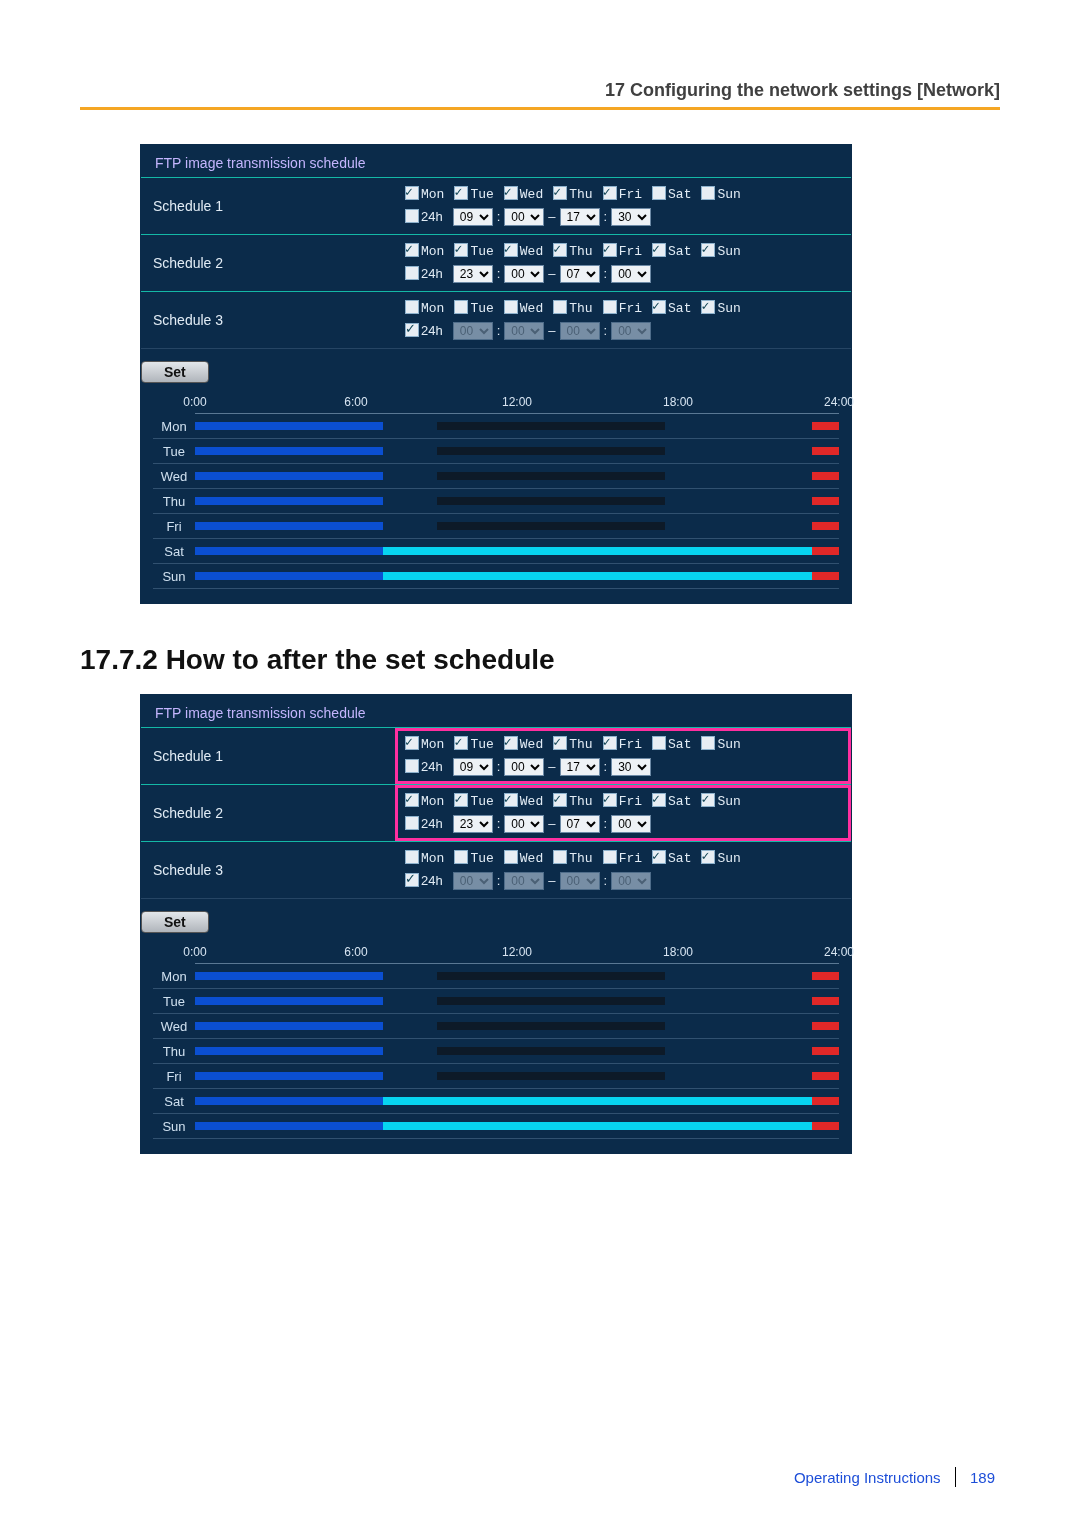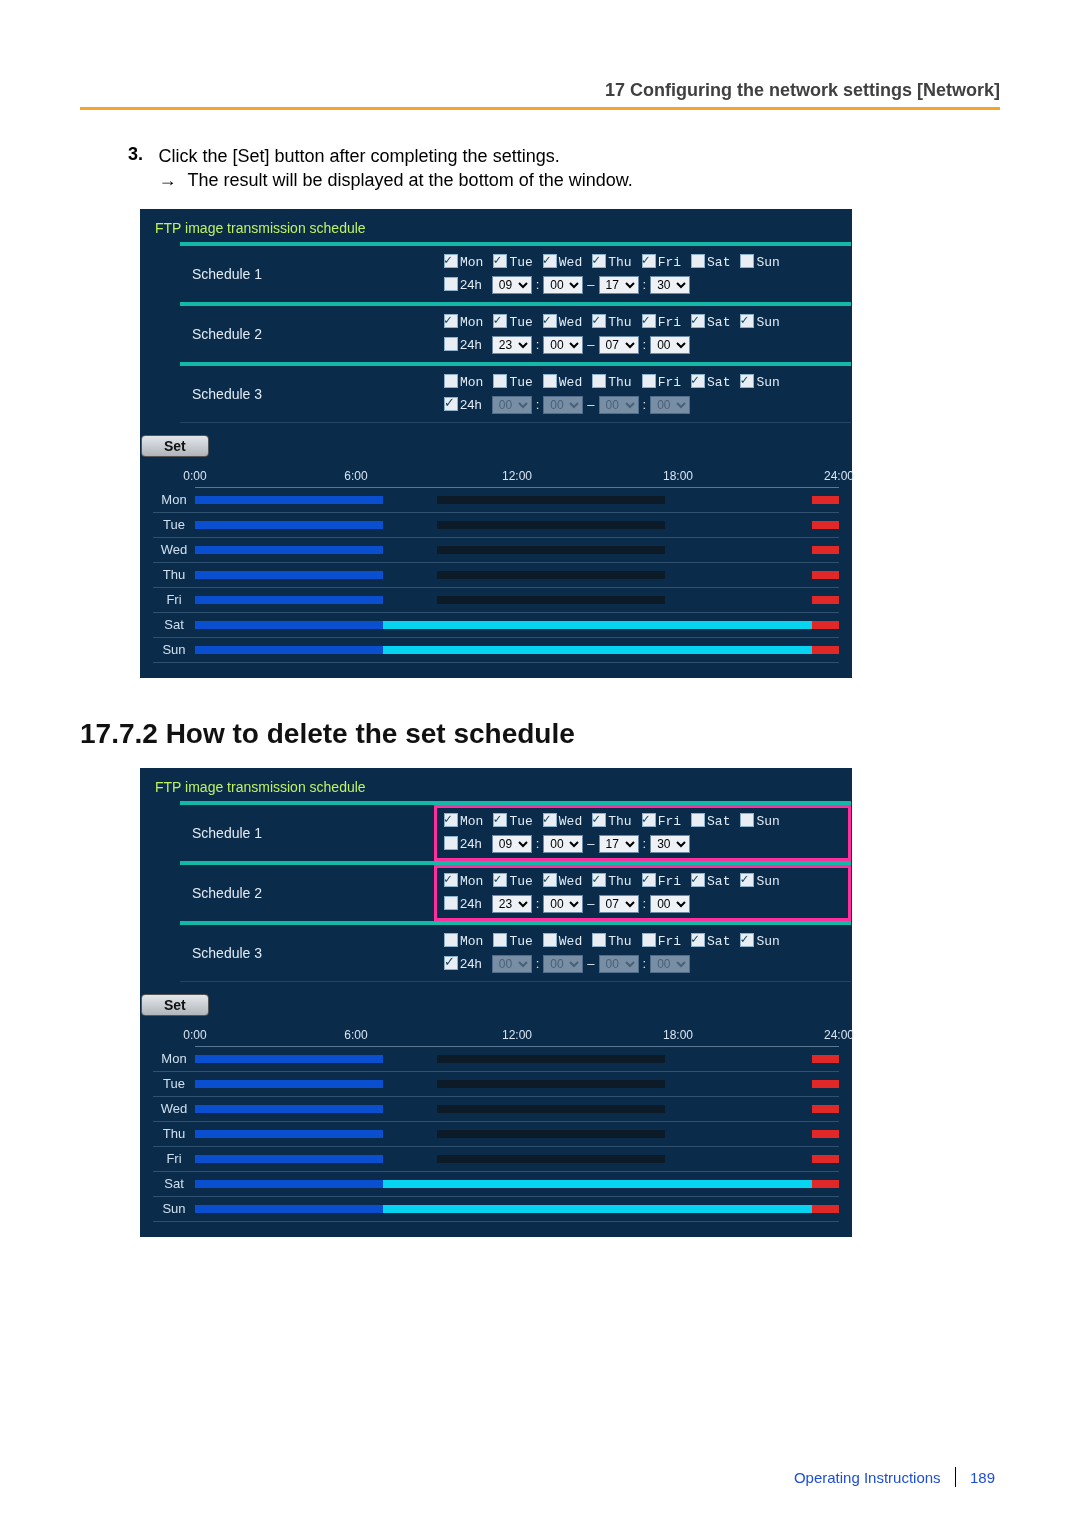--- a/index.html
+++ b/index.html
@@ -54,28 +54,27 @@
     margin-left: 60px;
     width: 710px;
     background: #0b2b4a;
     color: #dce8f4;
     font-size: 13px;
     padding-bottom: 4px;
     margin-bottom: 30px;
     border: 1px solid #0b2b4a;
   }
   .gui-title {
-    color: #bef264;
+    color: #c4b5fd;
     padding: 10px 14px 6px 14px;
     font-size: 14px;
   }
   .sched-row {
     display: flex;
-    border-top: 4px solid #14b8a6;
-    margin-left: 39px;
+    border-top: 1px solid #14b8a6;
   }
   .sched-row:last-of-type { border-bottom: 1px solid #264564; }
   .sched-label {
     width: 230px;
     padding: 14px 12px;
     color: #e2ecf5;
     font-size: 14px;
     display: flex;
     align-items: center;
   }
@@ -168,28 +167,20 @@
     background:#000; vertical-align:-4px; margin:0 10px;
   }
 </style>
 </head>
 <body>
 
 <div class="page">
   <div class="header-line">17 Configuring the network settings [Network]</div>
   <div class="orange-rule"></div>
 
-  <div class="step-block">
-    <span class="step-num">3.</span>
-    <span class="step-text">
-      <span>Click the [Set] button after completing the settings.</span><br>
-      <span>→</span>
-      <span style="margin-left:6px">The result will be displayed at the bottom of the window.</span>
-    </span>
-  </div>
 
   <div class="gui" id="gui1">
     <div class="gui-title">FTP image transmission schedule</div>
     <div id="gui1-rows">
         <div class="sched-row">
           <div class="sched-label">Schedule 1</div>
           <div class="sched-body">
             <div class="days-line"><span class="cb checked"></span><span class="day-lbl">Mon</span><span class="cb checked"></span><span class="day-lbl">Tue</span><span class="cb checked"></span><span class="day-lbl">Wed</span><span class="cb checked"></span><span class="day-lbl">Thu</span><span class="cb checked"></span><span class="day-lbl">Fri</span><span class="cb"></span><span class="day-lbl">Sat</span><span class="cb"></span><span class="day-lbl">Sun</span></div>
             <div><span class="cb"></span><span class="day-lbl">24h</span><select class="timesel"><option>09</option></select><span class="dash">:</span><select class="timesel"><option>00</option></select><span class="dash">–</span><select class="timesel"><option>17</option></select><span class="dash">:</span><select class="timesel"><option>30</option></select></div>
           </div>
@@ -274,21 +265,21 @@
             <div class="tl-track">
               <div class="bar c3" style="left: 0%; width: 100%;"></div>
               <div class="bar c2" style="left: 0%; width: 29.1667%;"></div>
               <div class="bar cR" style="left: 95.8333%; width: 4.16667%;"></div>
             </div>
           </div>
         </div>
     </div>
   </div>
 
-  <div class="section-h2">17.7.2  How to delete the set schedule</div>
+  <div class="section-h2">17.7.2  How to after the set schedule</div>
 
   <div class="gui" id="gui2">
     <div class="gui-title">FTP image transmission schedule</div>
     <div id="gui2-rows">
         <div class="sched-row hilite-pink">
           <div class="sched-label">Schedule 1</div>
           <div class="sched-body">
             <div class="days-line"><span class="cb checked"></span><span class="day-lbl">Mon</span><span class="cb checked"></span><span class="day-lbl">Tue</span><span class="cb checked"></span><span class="day-lbl">Wed</span><span class="cb checked"></span><span class="day-lbl">Thu</span><span class="cb checked"></span><span class="day-lbl">Fri</span><span class="cb"></span><span class="day-lbl">Sat</span><span class="cb"></span><span class="day-lbl">Sun</span></div>
             <div><span class="cb"></span><span class="day-lbl">24h</span><select class="timesel"><option>09</option></select><span class="dash">:</span><select class="timesel"><option>00</option></select><span class="dash">–</span><select class="timesel"><option>17</option></select><span class="dash">:</span><select class="timesel"><option>30</option></select></div>
           </div>

